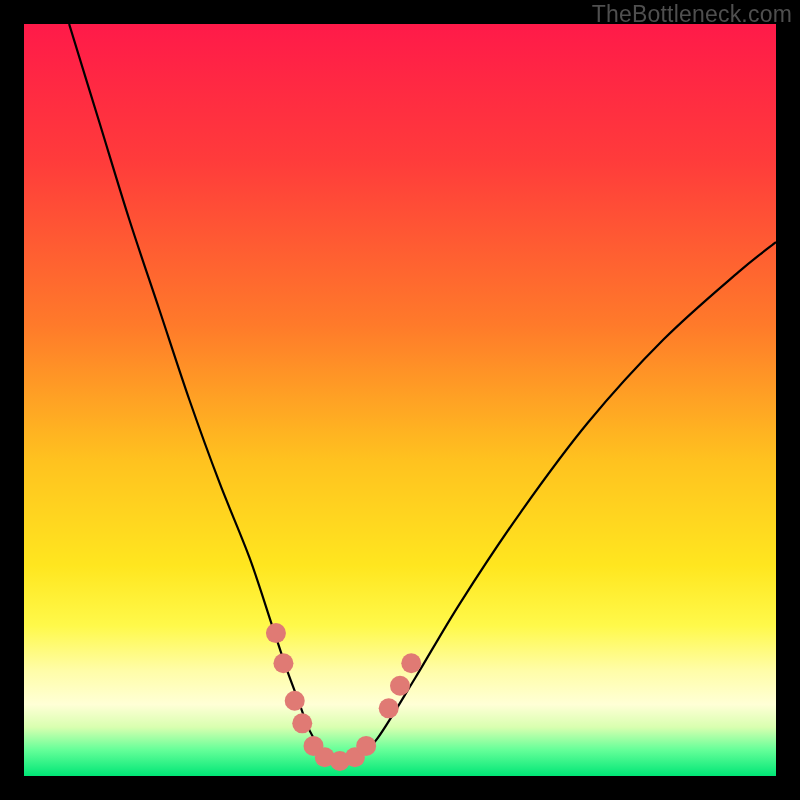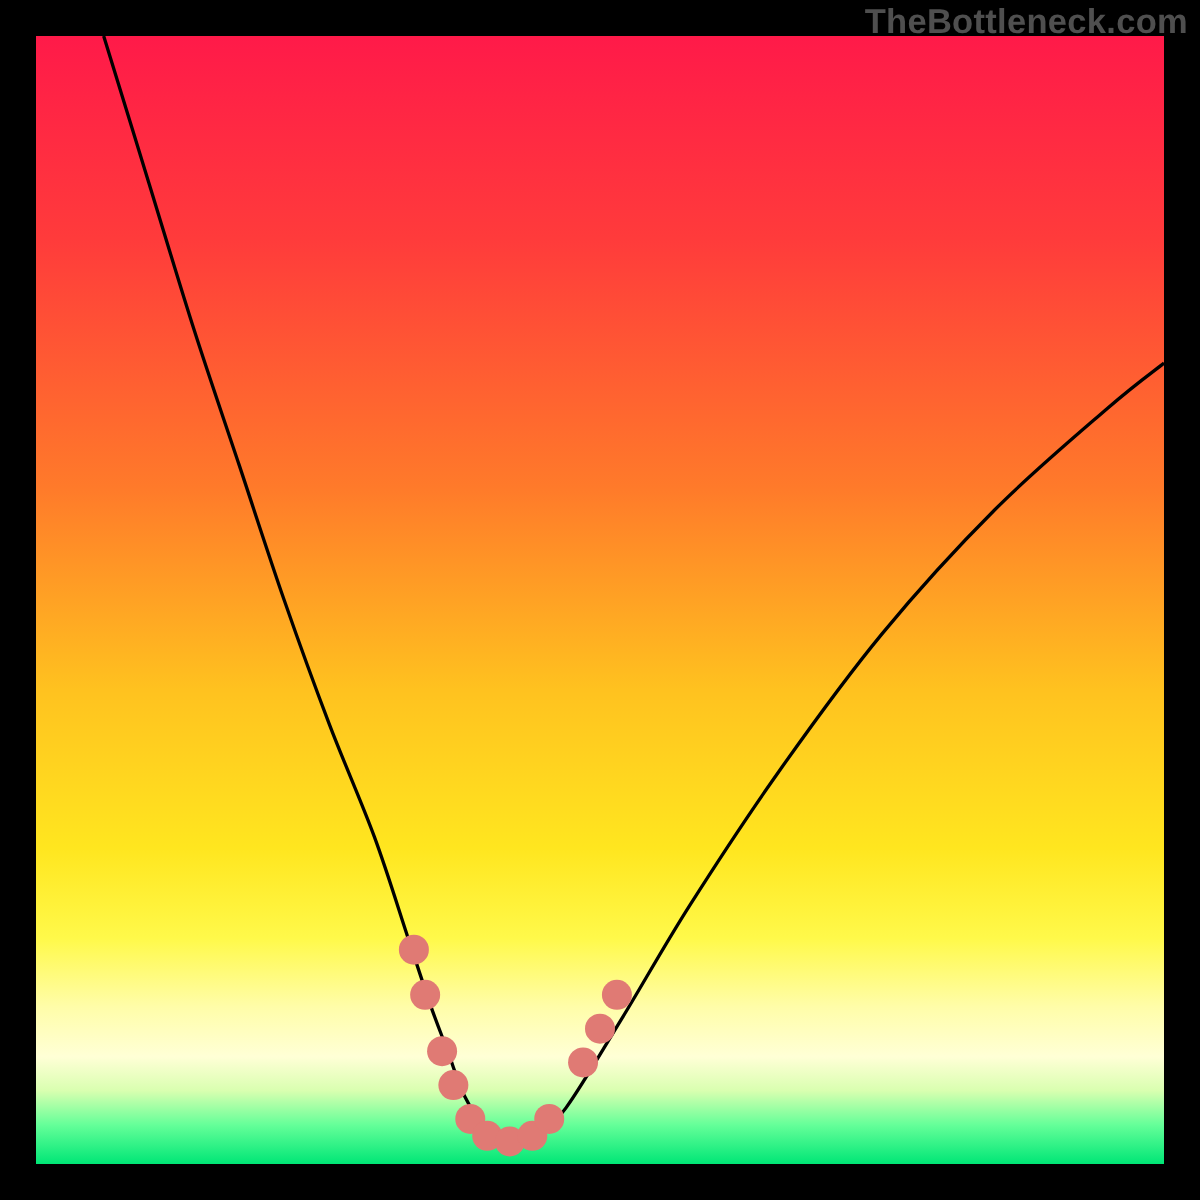--- a/index.html
+++ b/index.html
@@ -25,21 +25,21 @@
     top: 0;
     width: 752px;
     height: 752px;
   }
   .watermark {
     position: absolute;
     top: 1px;
     right: 8px;
     font-size: 23px;
     color: #4f4f4f;
-    font-weight: 700;
+    font-weight: 400;
     letter-spacing: 0.2px;
   }
   svg {
     display: block;
   }
 </style>
 </head>
 <body>
 
 <div class="watermark">TheBottleneck.com</div>

